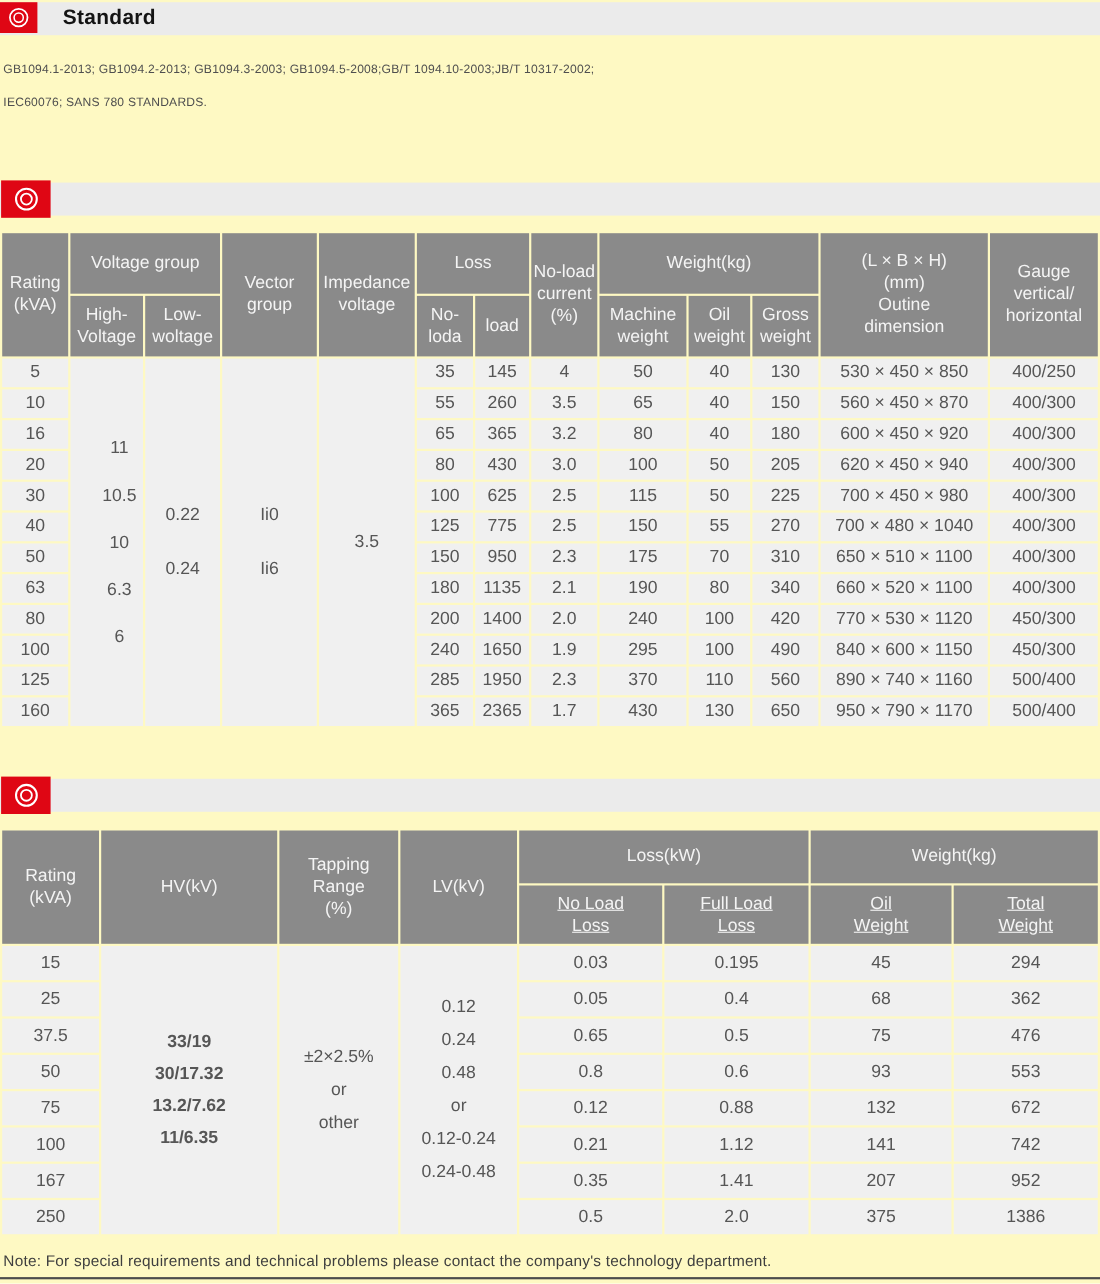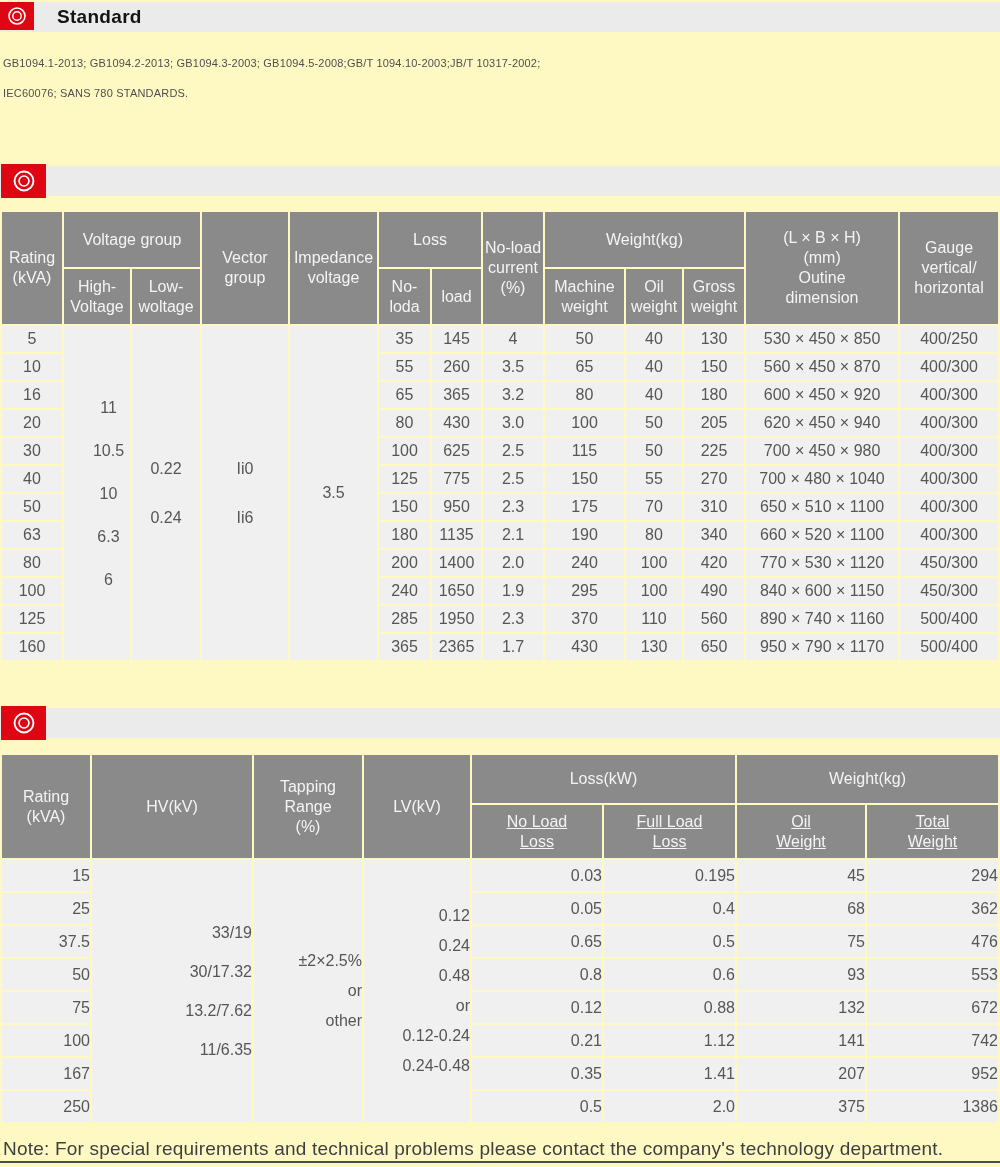--- a/index.html
+++ b/index.html
@@ -16,30 +16,30 @@
   .standards { position:absolute; left:3px; top:49px; font-size:11px; color:#4f4f4f; line-height:29.5px; letter-spacing:0.2px; }
 
   
   table { border-collapse:separate; border-spacing:2px; table-layout:fixed; position:absolute; left:0; width:1000px; }
   th { background:#8a8a8a; color:#f4f4f4; font-weight:400; font-size:16px; text-align:center; vertical-align:middle; white-space:pre-line; line-height:1.25; padding:0; }
   td { background:#f0f0f0; color:#565656; font-size:16px; text-align:center; vertical-align:middle; padding:0; white-space:nowrap; }
   .t1 th.tier { height:55px; }
   .t1 td { height:26px; }
   .t2 th.tier1 { height:48px; }
   .t2 th.tier2 { height:53px;text-decoration:underline; }
-  .t2 td { height:31px;text-align:right; }
+  .t2 td { height:31px; }
   td.merged { vertical-align:middle; }
   .lines { display:inline-block; white-space:pre-line; }
   .lh43 .lines { line-height:43px;margin-left:23px; }
   .lh49 .lines { line-height:49px;text-align:right; }
-  .lh32 .lines { line-height:39px; }
+  .lh32 .lines { line-height:29px;font-weight:bold; }
   .lh30 .lines { line-height:30px; }
 
   
-  .note { position:absolute; left:3px; top:1138px; font-size:19px; color:#3f3f3f; letter-spacing:0.2px; }
+  .note { position:absolute; left:3px; top:1138px; font-size:14px; color:#3f3f3f; letter-spacing:0.2px; }
   .bottom-rule { position:absolute; left:0; top:1161px; width:1000px; height:2px; background:#4c4c4c; }
 </style>
 </head>
 <body>
 
 <div class="page">
 
   <div class="section-bar" style="top:2px;"></div>
   <div class="section-icon" style="top:2px; left:0; width:34px; height:28px;">
     <svg width="22" height="22" viewBox="0 0 22 22">

